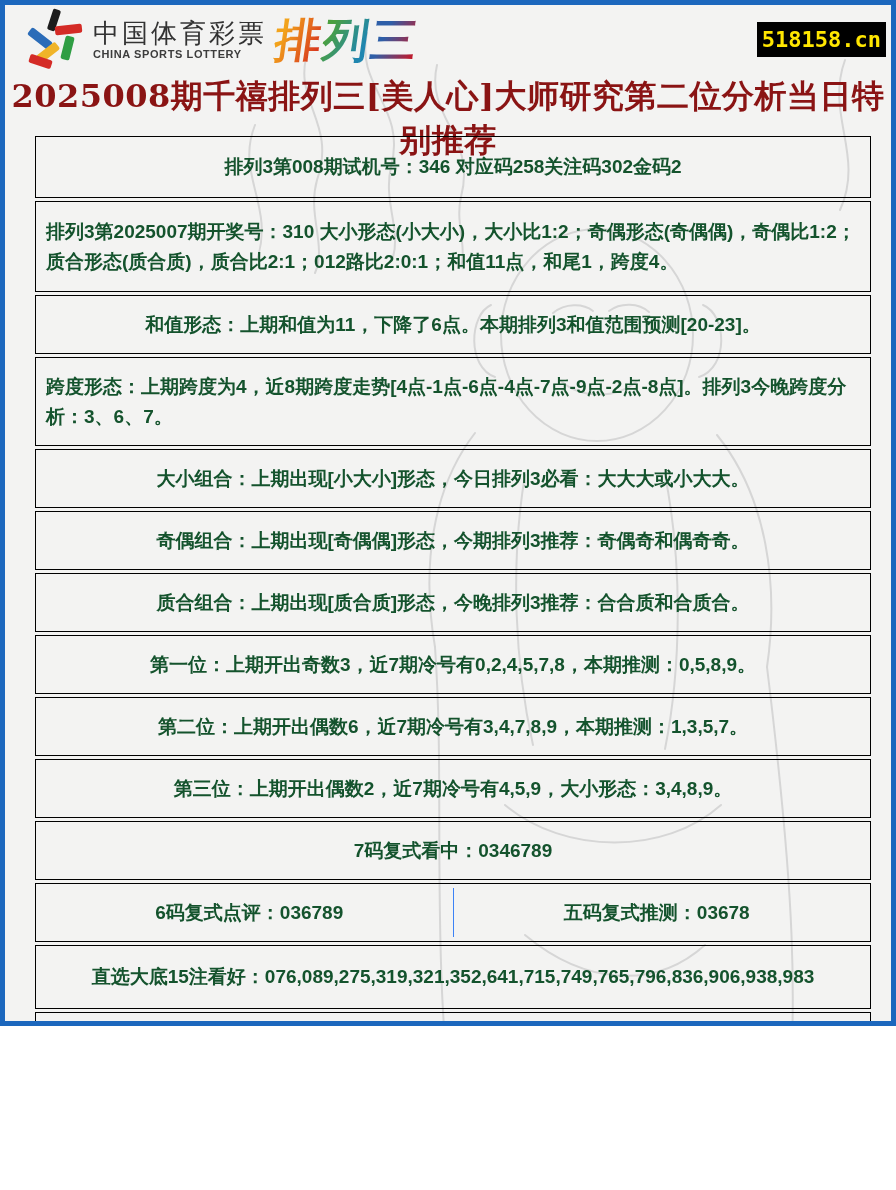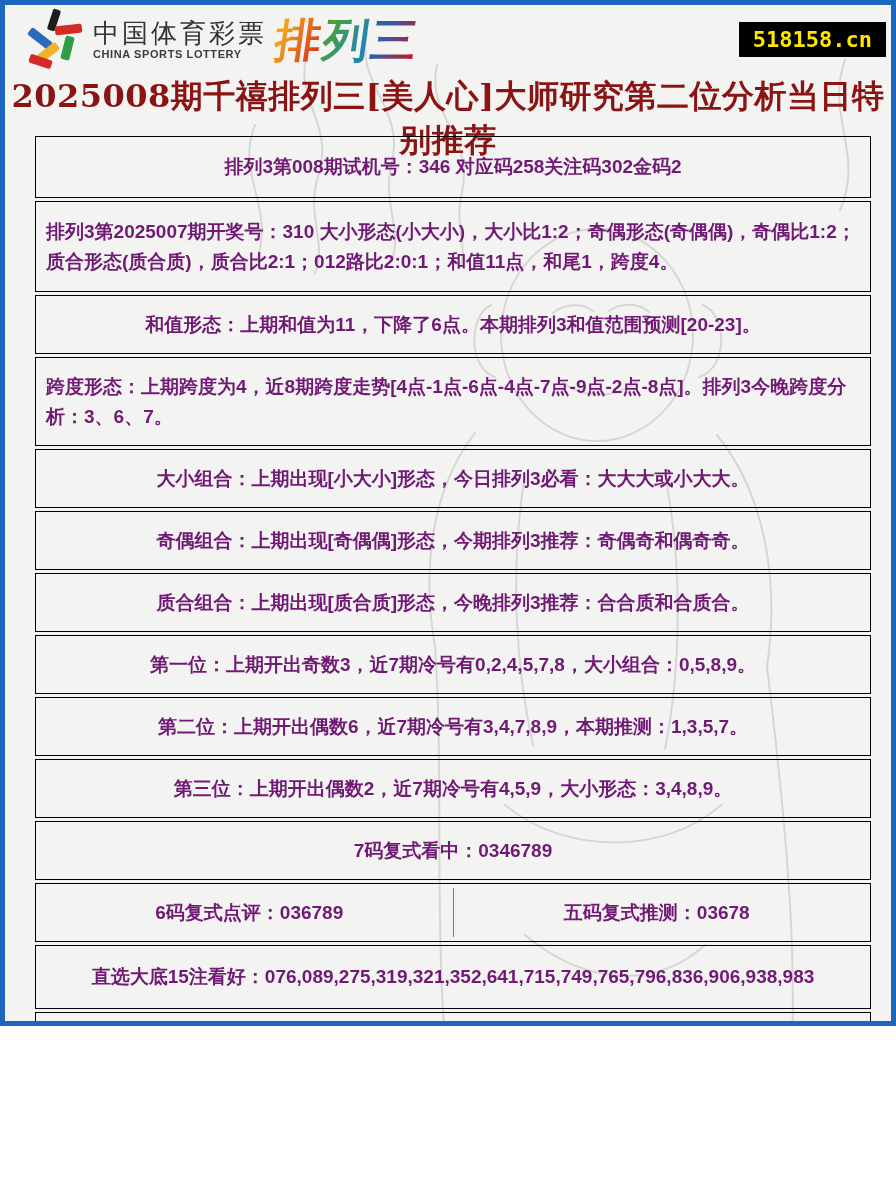--- a/index.html
+++ b/index.html
@@ -39,39 +39,39 @@
   .logo-text .ch { background-clip:text; -webkit-background-clip:text; color:transparent; }
   .logo-text .ch:nth-child(1){ background-image:linear-gradient(110deg,#f2a31c 20%,#d93b1e 85%); }
   .logo-text .ch:nth-child(2){ background-image:linear-gradient(110deg,#4ba03f 15%,#1f86b0 80%); }
   .logo-text .ch:nth-child(3){ background-image:linear-gradient(110deg,#2e5fa8 30%,#c0192b 90%); }
 
   .badge {
     position:absolute; top:17px; right:5px;
     background:#000; color:#ffe600;
     font-family:"DejaVu Sans Mono",monospace;
     font-weight:700; font-size:22px;
-    padding:5px 14px;
+    padding:5px 5px;
   }
 
   
   .title {
     margin-top:6px; text-align:center;
     font-family:"DejaVu Serif",serif;
     color:#8a1414; font-weight:700; font-size:32px;
     letter-spacing:0.5px;
   }
 
   
   .tbl { position:absolute; left:30px; top:131px; width:836px; z-index:1; }
   .row {
     border:1px solid #000; margin-bottom:3px;
     min-height:59px;
     display:flex; align-items:center; justify-content:center;
     text-align:center;
-    font-weight:700; font-size:19px; color:#701a75;
+    font-weight:700; font-size:19px; color:#14532d;
     line-height:1.55; padding:4px 10px;
     background:transparent;
   }
   .row.left { justify-content:flex-start; text-align:left; }
   .row:nth-child(1){ min-height:62px; }
   .row:nth-child(2){ min-height:91px; }
   .row:nth-child(4){ min-height:89px; }
   .row:nth-child(13){ min-height:64px; padding:0; }
   .row:nth-child(14){ min-height:64px; font-size:18px; letter-spacing:0.2px; }
   .cell { flex:1; align-self:stretch; display:flex; align-items:center; justify-content:center;text-align:center; }
@@ -135,21 +135,21 @@
     <div class="title">2025008期千禧排列三[美人心]大师研究第二位分析当日特别推荐</div>
 
     <div class="tbl">
         <div class="row">排列3第008期试机号：346 对应码258关注码302金码2</div>
         <div class="row left">排列3第2025007期开奖号：310 大小形态(小大小)，大小比1:2；奇偶形态(奇偶偶)，奇偶比1:2；质合形态(质合质)，质合比2:1；012路比2:0:1；和值11点，和尾1，跨度4。</div>
         <div class="row">和值形态：上期和值为11，下降了6点。本期排列3和值范围预测[20-23]。</div>
         <div class="row left">跨度形态：上期跨度为4，近8期跨度走势[4点-1点-6点-4点-7点-9点-2点-8点]。排列3今晚跨度分析：3、6、7。</div>
         <div class="row">大小组合：上期出现[小大小]形态，今日排列3必看：大大大或小大大。</div>
         <div class="row">奇偶组合：上期出现[奇偶偶]形态，今期排列3推荐：奇偶奇和偶奇奇。</div>
         <div class="row">质合组合：上期出现[质合质]形态，今晚排列3推荐：合合质和合质合。</div>
-        <div class="row">第一位：上期开出奇数3，近7期冷号有0,2,4,5,7,8，大小组合：0,5,8,9。</div>
+        <div class="row">第一位：上期开出奇数3，近7期冷号有0,2,4,5,7,8，本期推测：0,5,8,9。</div>
         <div class="row">第二位：上期开出偶数6，近7期冷号有3,4,7,8,9，本期推测：1,3,5,7。</div>
         <div class="row">第三位：上期开出偶数2，近7期冷号有4,5,9，大小形态：3,4,8,9。</div>
         <div class="row">7码复式看中：0346789</div>
         <div class="row">
           <div class="cell">6码复式点评：036789</div>
           <div class="cell">五码复式推测：03678</div>
         </div>
         <div class="row">直选大底15注看好：076,089,275,319,321,352,641,715,749,765,796,836,906,938,983</div>
         <div class="row">&lt;&lt;以上仅为个人观点，请谨慎参考！&gt;&gt;</div>
       </div>

